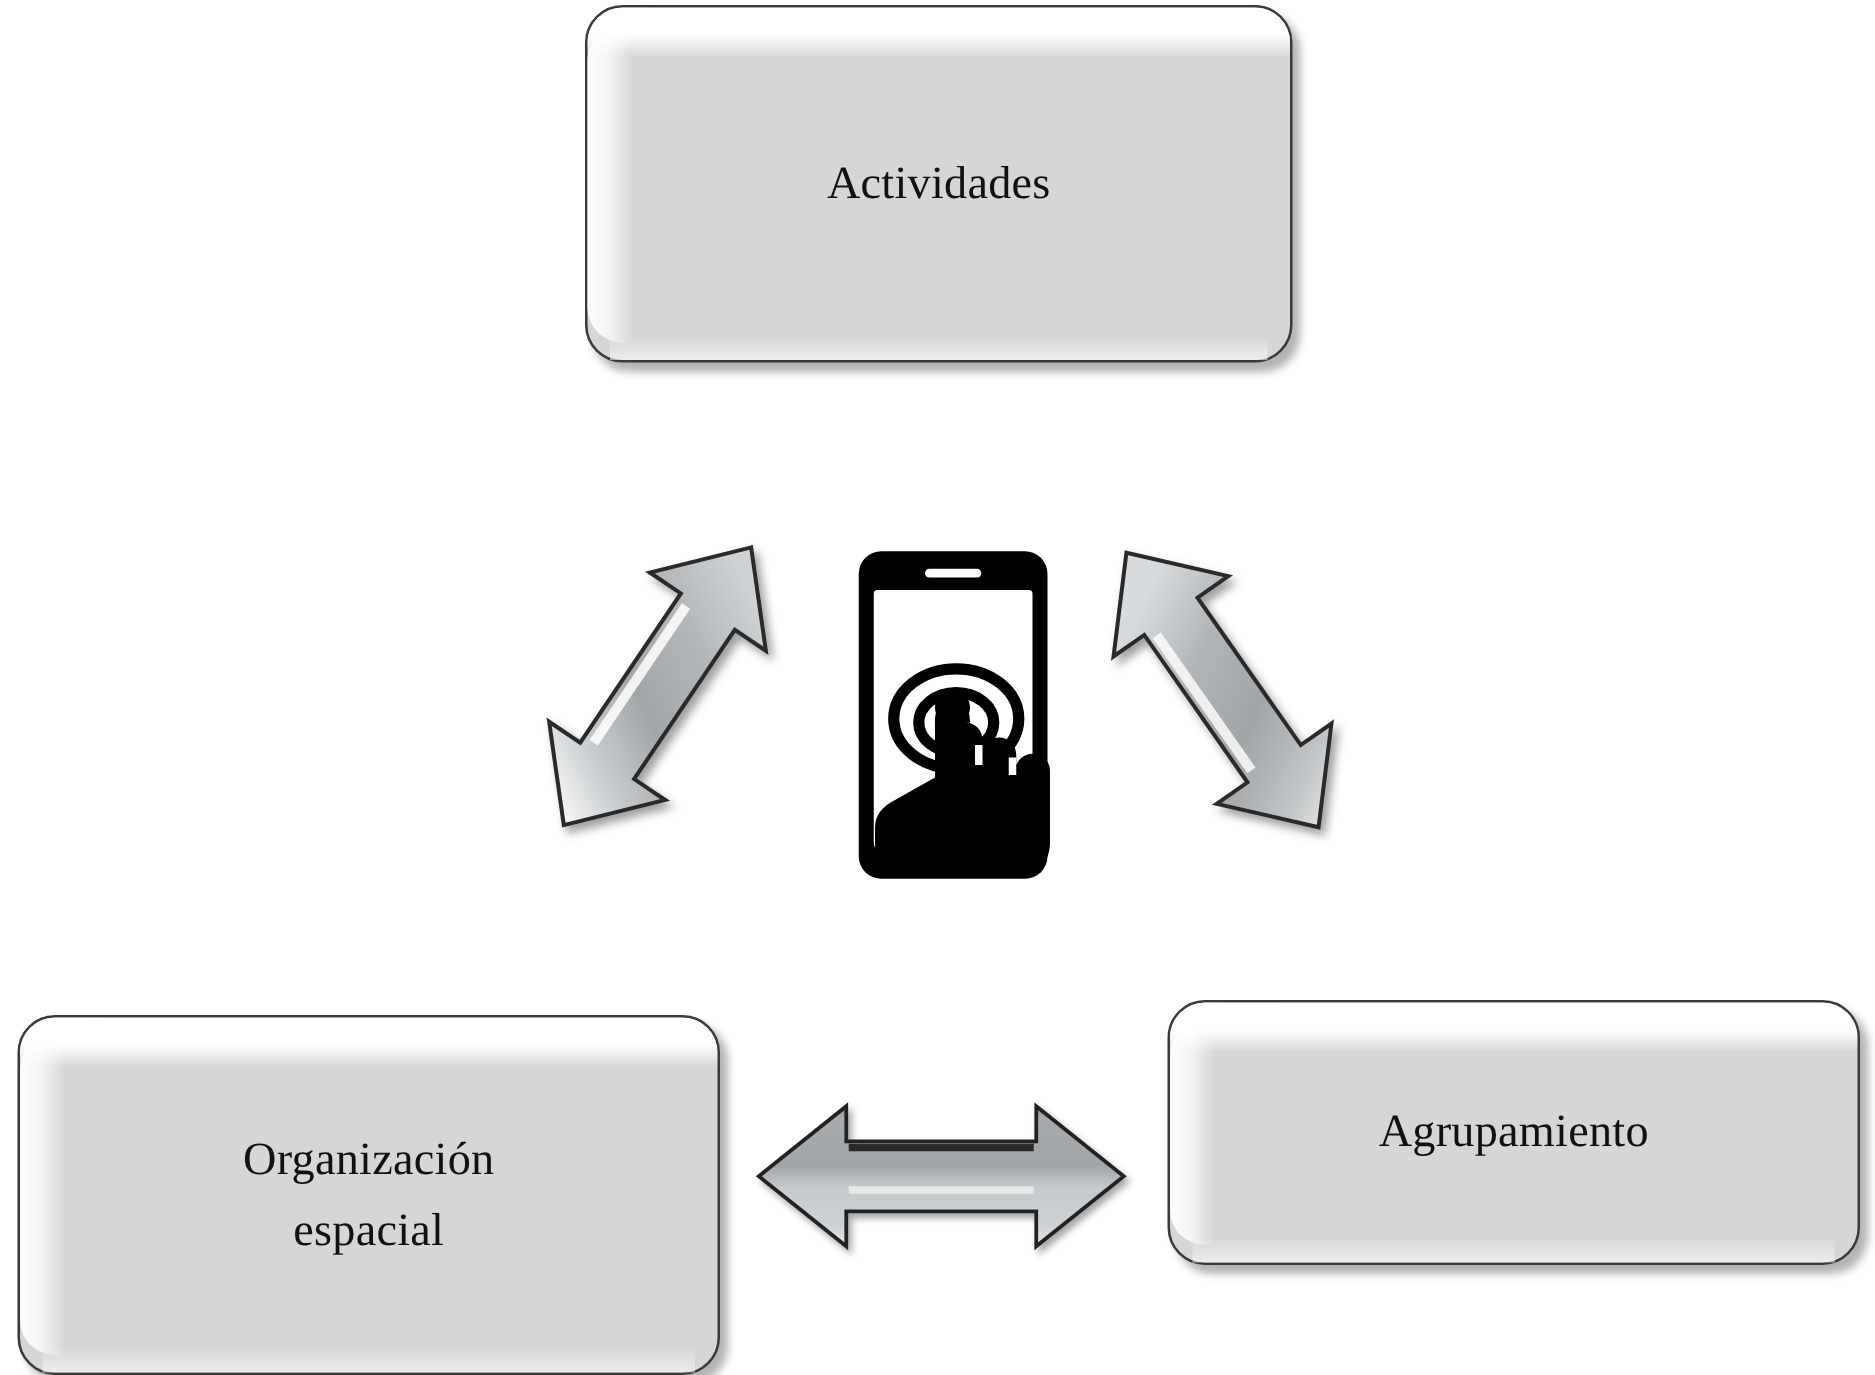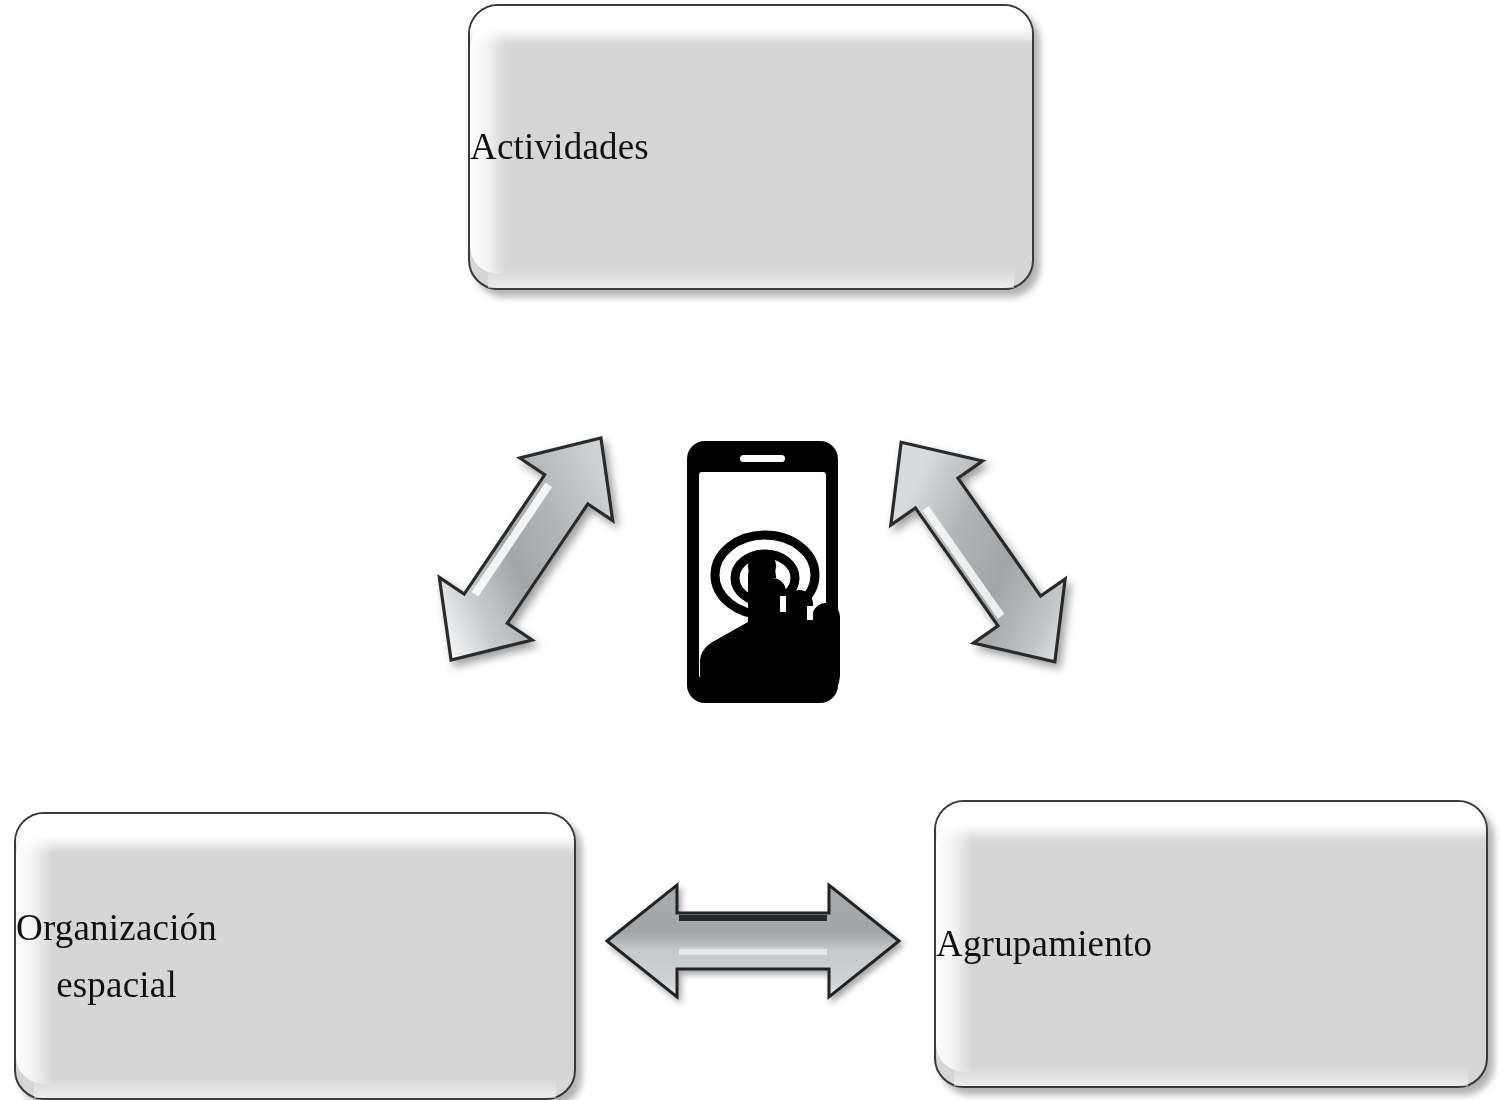--- a/index.html
+++ b/index.html
@@ -22,21 +22,21 @@
   
   .node {
     position: absolute;
     box-sizing: border-box;
     border-radius: 30px;
     background: #d6d6d6;
     border: 2.5px solid #3a3a3a;
     box-shadow: 6px 7px 7px rgba(0,0,0,0.30);
     display: flex;
     align-items: center;
-    justify-content: flex-start;
+    justify-content: center;
   }
   
   .node .bevel {
     position: absolute;
     left: 0; top: 0; right: 0; bottom: 0;
     border-radius: 28px;
     pointer-events: none;
     background:
       linear-gradient(to bottom right,
         rgba(255,255,255,1) 0px,
@@ -73,21 +73,21 @@
     color: #111111;
     font-size: 37px;
     line-height: 1.55;
     text-align: center;
     letter-spacing: 0.2px;
     white-space: pre-line;
   }
 
   #node-actividades { left: 468px;  top: 4px;   width: 566px; height: 286px; }
   #node-organizacion{ left: 14px;   top: 800px; width: 562px; height: 288px; margin-top: 12px; }
-  #node-agrupamiento{ left: 934px;  top: 800px; width: 554px; height: 288px; }
+  #node-agrupamiento{ left: 934px;  top: 800px; width: 554px; height: 212px; }
 
   
   .svg-layer {
     position: absolute;
     left: 0; top: 0;
     width: 1500px;
     height: 1100px;
     pointer-events: none;
   }
   .svg-layer > * { pointer-events: auto; }

